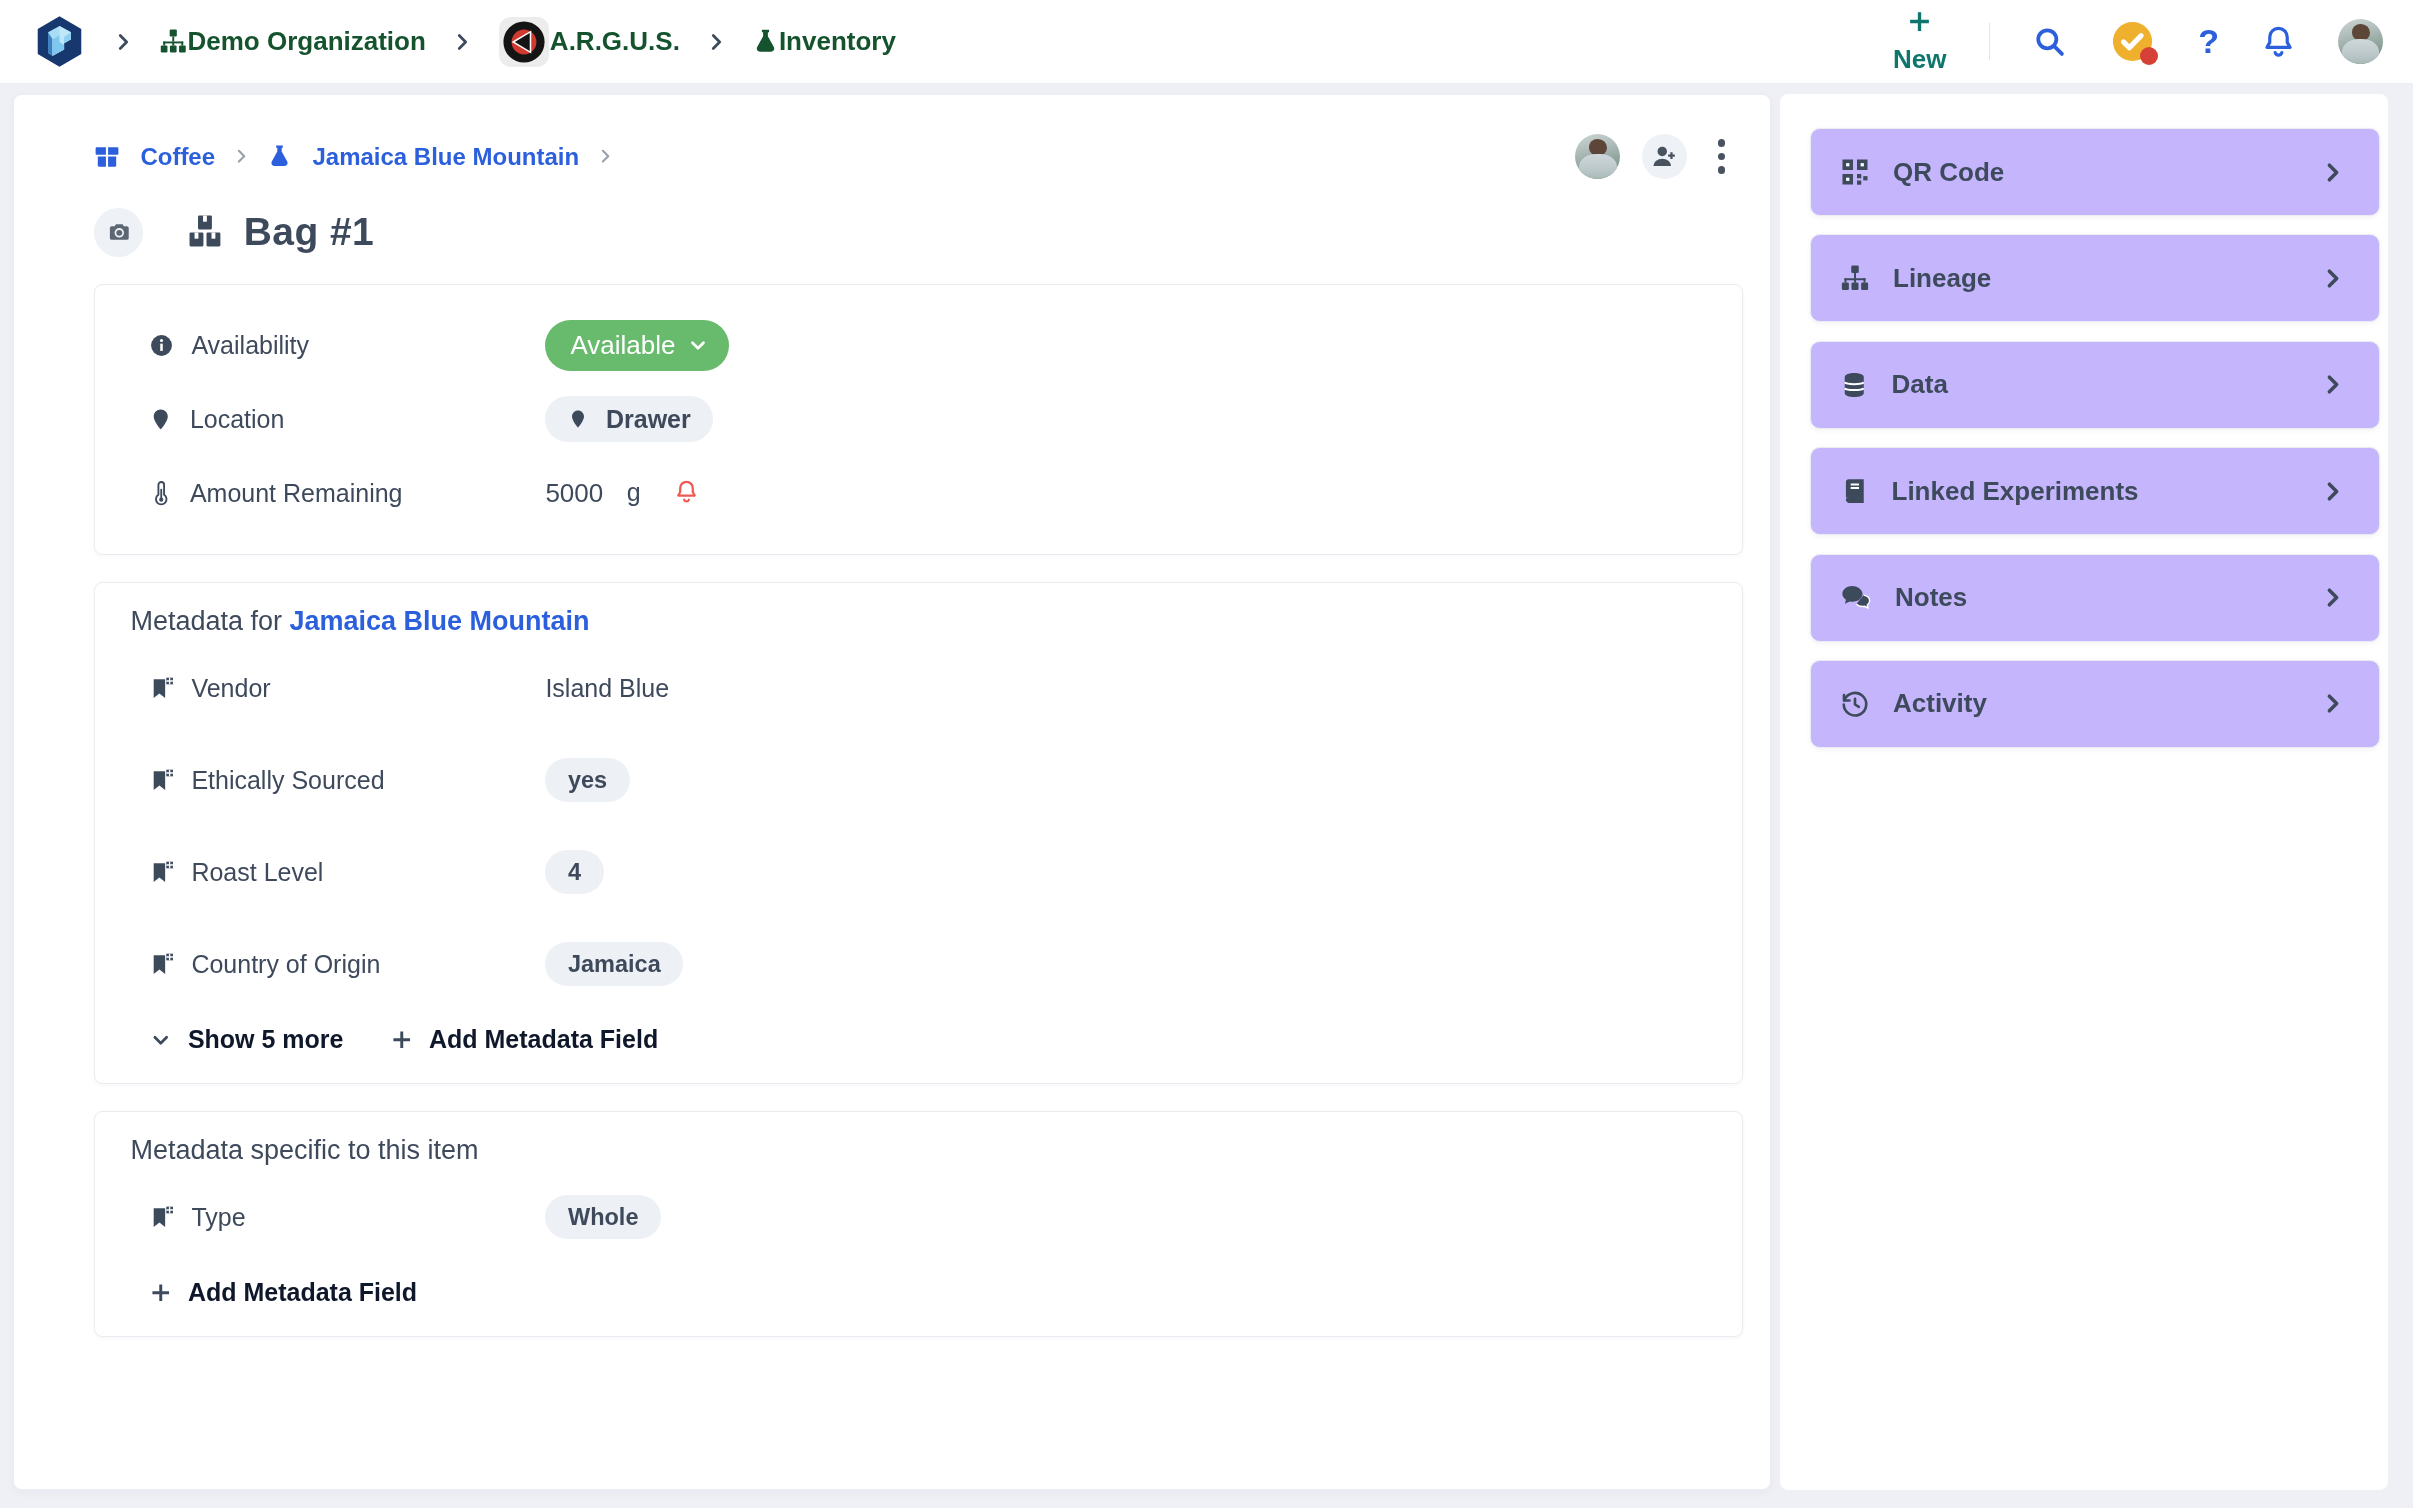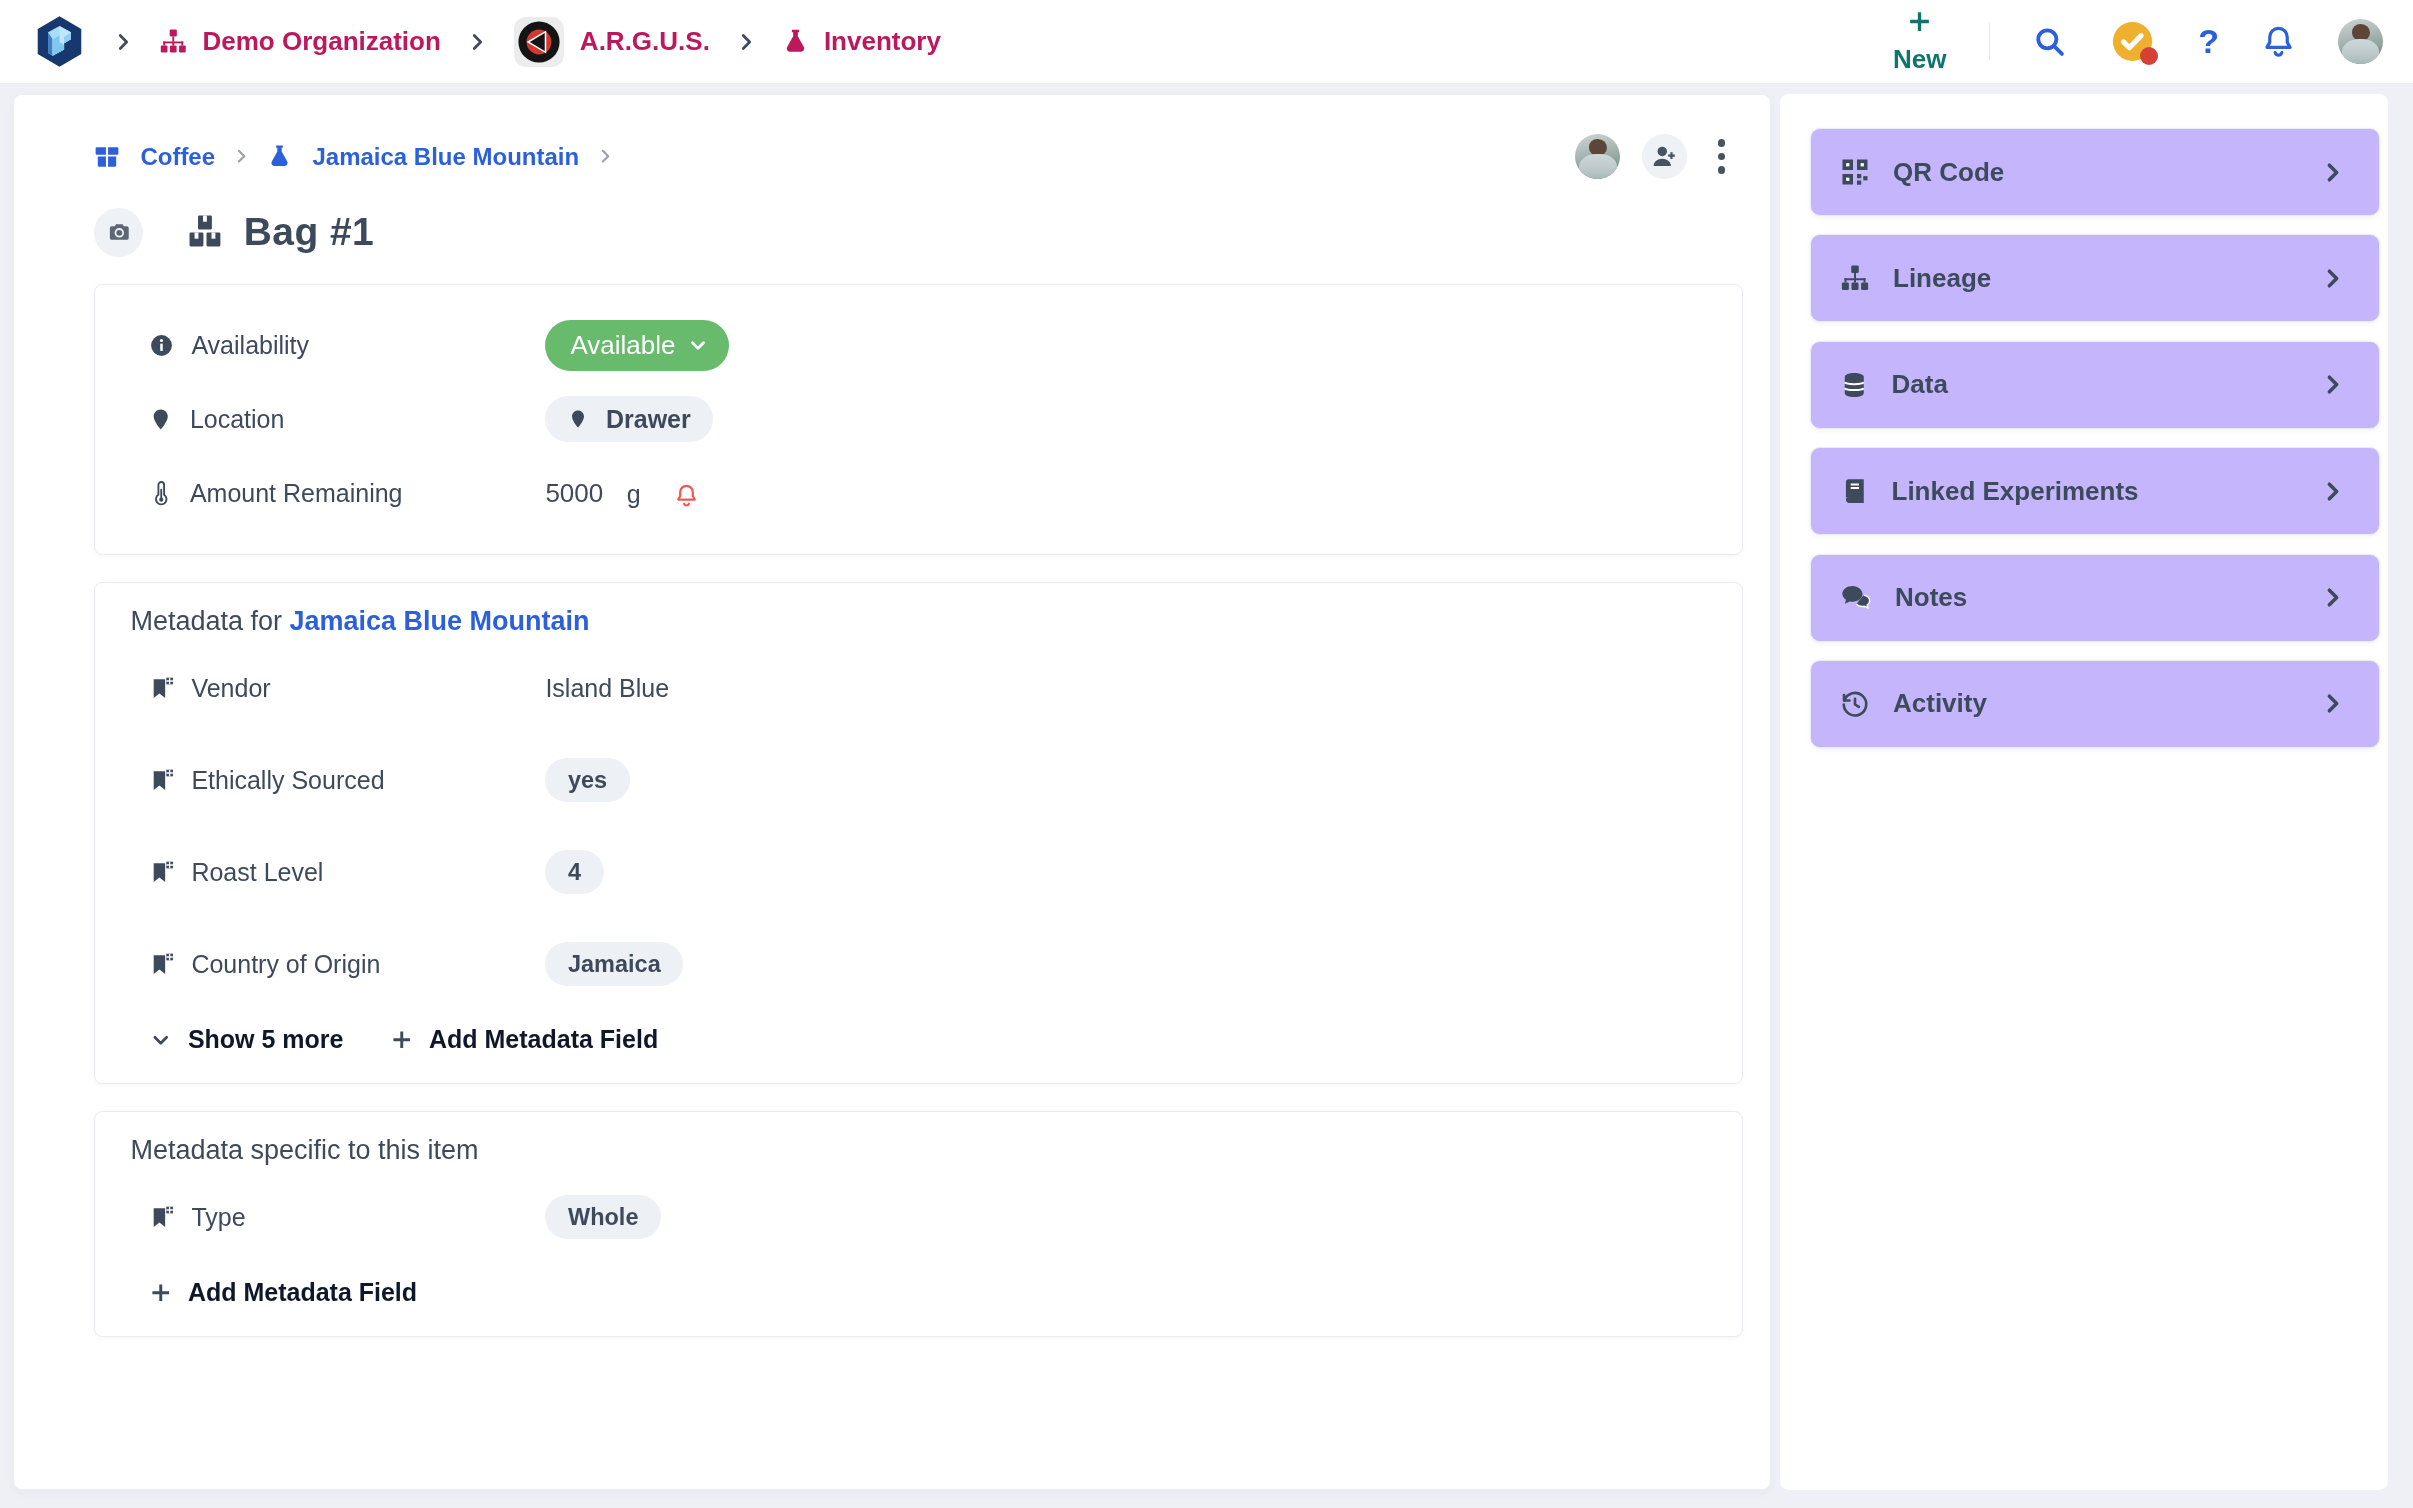--- a/index.html
+++ b/index.html
@@ -3,21 +3,21 @@
 <meta charset="utf-8">
 <style>
   * { margin:0; padding:0; box-sizing:border-box; }
   html,body { width:2413px; height:1508px; overflow:hidden;
     font-family:"Liberation Sans", sans-serif; background:#ffffff; color:#3d4a5c; }
 
   
   .topnav { height:84px; background:#fff; display:flex; align-items:center;
     padding:0 30px 0 32px; border-bottom:0.8px solid #eceef3; }
   .nav-left { display:flex; align-items:center; gap:25px; }
-  .nav-crumb { display:flex; align-items:center; gap:15px; color:#be185d;
+  .nav-crumb { display:flex; align-items:center; color:#14532d;
     font-size:26px; font-weight:600; cursor:pointer;justify-content:center; }
   .nav-sep { color:#3d4a5c; display:flex; align-items:center; }
   .nav-right { margin-left:auto; display:flex; align-items:center; gap:42px; }
   .new-btn { display:flex; align-items:center; gap:10px; color:#0f766e;
     font-size:26px; font-weight:700; cursor:pointer;flex-direction:column; }
   .nav-divider { width:1.7px; height:37px; background:#e1e4ea; }
   .icon-btn { display:flex; align-items:center; justify-content:center; cursor:pointer; }
   .qmark { font-size:34px; font-weight:800; color:#2b5fdc; }
   .check-badge { position:relative; width:47px; height:47px; }
   .check-badge .dot { position:absolute; right:-1.7px; bottom:0px; width:18.4px; height:18.4px;
@@ -59,21 +59,21 @@
 
   
   .card { border:0.8px solid #e9ebf0; border-radius:8.4px; background:#fff;
     box-shadow:0 1.7px 4.2px rgba(30,45,90,.03); margin-top:27px; margin-right:5px; }
   .card.summary { padding:23.5px 0; }
   .frow { display:flex; align-items:center; min-height:74px; padding:0 54px; }
   .frow.tall { min-height:92px; }
   .frow-label { display:flex; align-items:center; gap:17px; width:396px; flex:none;
     font-size:25px; font-weight:500; color:#3e4a5c; }
   .frow-label .ric { display:flex; color:#3d4a5c; flex:none; }
-  .frow-value { display:flex; align-items:flex-end; font-size:25px; color:#3e4a5c; }
+  .frow-value { display:flex; align-items:flex-start; font-size:25px; color:#3e4a5c; }
 
   .pill { background:#edf0f4; border-radius:837px; padding:8.4px 22.6px; font-size:23.5px;
     font-weight:600; color:#3e4a5c; display:inline-flex; align-items:center; gap:18px; cursor:pointer; }
   .pill-green { background:#68ba6c; color:#fff; border-radius:837px; padding:10px 20px 10px 25px;
     font-size:26px; font-weight:500; display:inline-flex; align-items:center; gap:11.7px; cursor:pointer; }
   .amount-num { font-size:26px; color:#3e4a5c; }
   .amount-unit { font-size:25px; color:#3e4a5c; margin-left:23.5px; }
   .bell-red { color:#ee5a52; margin-left:32px; display:flex; cursor:pointer; }
 
   .card-header { padding:23.5px 35px 5px; font-size:27px; color:#3e4a5c; font-weight:500; }

